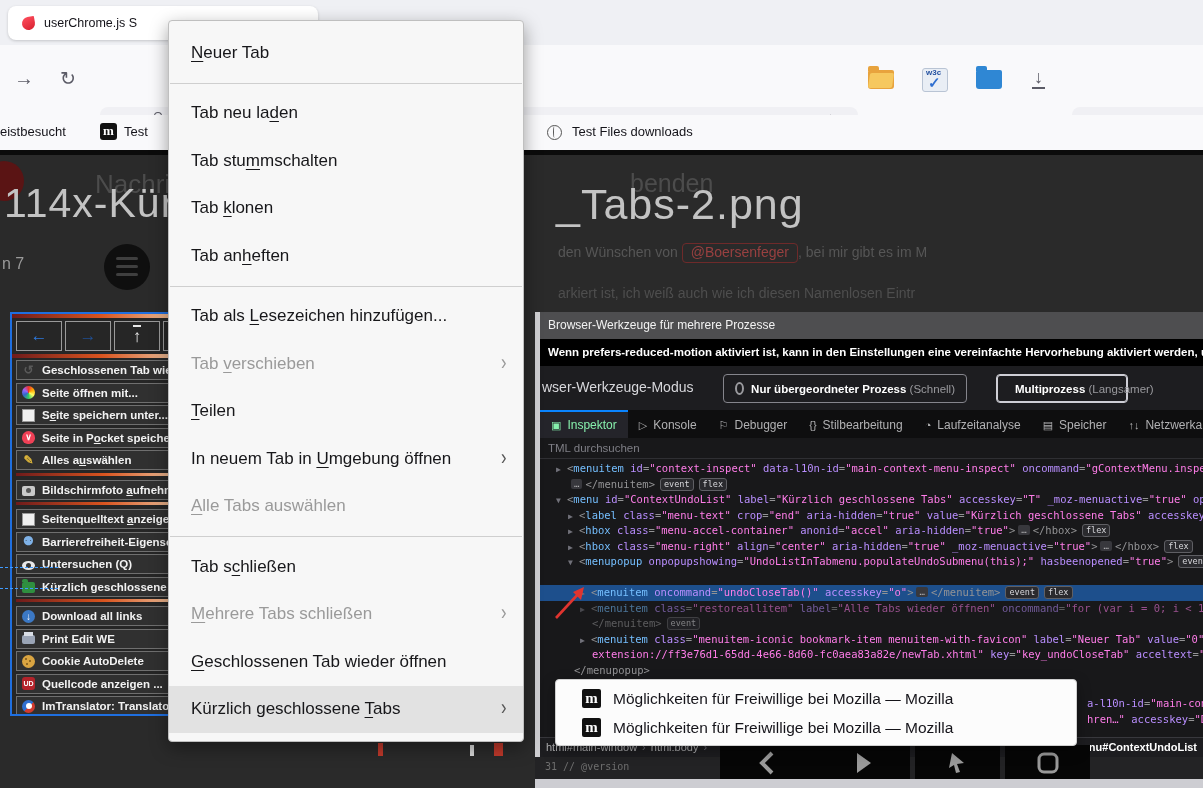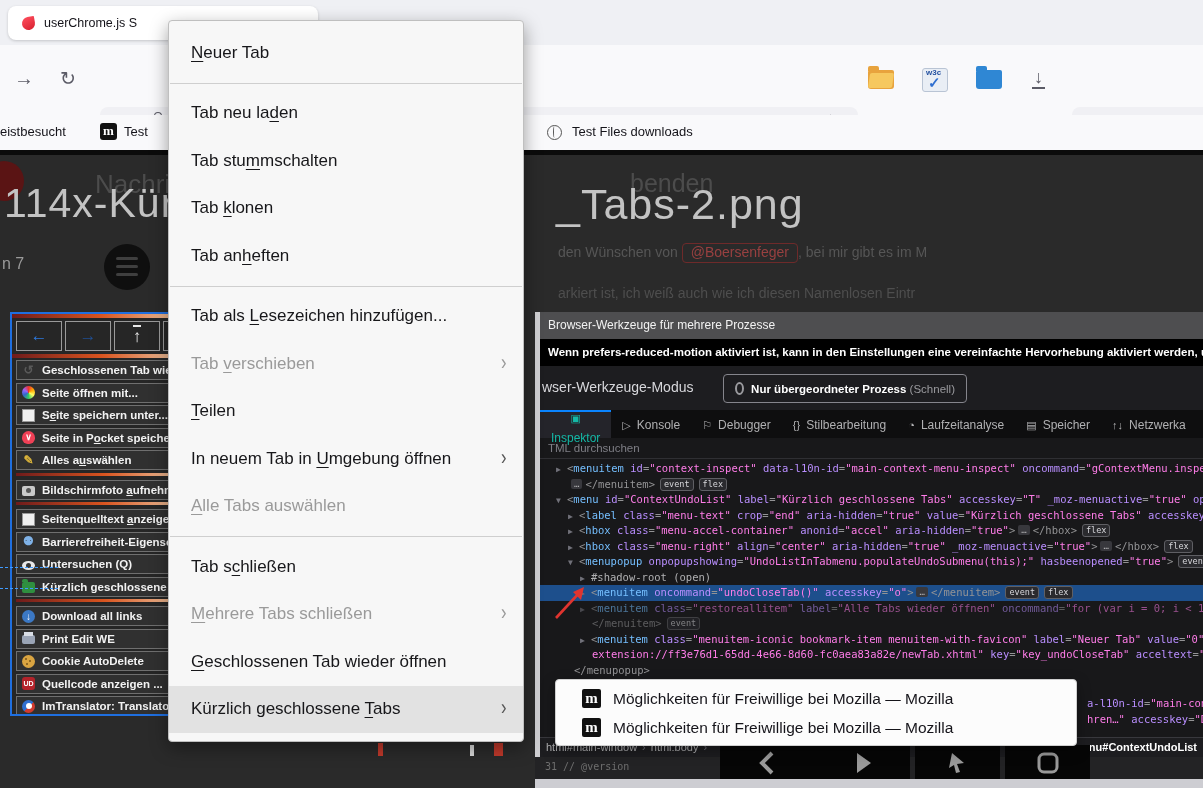--- a/index.html
+++ b/index.html
@@ -111,21 +111,21 @@
   .dt-notice { position:absolute; left:0; top:27px; right:0; height:27px; background:#000; color:#fff; font-size:11.5px; font-weight:bold; line-height:27px; padding-left:8px; white-space:nowrap; overflow:hidden; }
   .dt-mode { position:absolute; left:0; top:54px; right:0; height:44px; background:#1d1d20; }
   .dt-mode-label { position:absolute; left:2px; top:13px; font-size:14px; color:#d7d7db; }
   .pill { position:absolute; top:8px; height:29px; border:1px solid #85858c; border-radius:4px; display:flex; align-items:center; gap:7px; padding:0 11px; font-size:11.5px; font-weight:bold; color:#fff; white-space:nowrap; }
   .pill .hint { color:#9a9a9e; font-weight:normal; }
   .pill.sel { border-color:#cfcfd6; box-shadow:0 0 0 1px #cfcfd6 inset; }
   .radio { width:13px; height:13px; border-radius:50%; border:2px solid #9a9a9e; }
   .radio.on { border:none; background:radial-gradient(circle at 50% 50%, #fff 0 2.6px, #0a84ff 2.7px); }
   .dt-tabs { position:absolute; left:0; top:98px; right:0; height:28px; background:#0e0e0f; display:flex; }
   .dt-tab { display:flex; align-items:center; gap:6px; padding:0 11px; font-size:12px; color:#b1b1b3; border-top:2px solid transparent; white-space:nowrap; }
-  .dt-tab.active { background:#24242a; border-top-color:#0a84ff; color:#14b8a6;flex-direction:column; }
+  .dt-tab.active { background:#24242a; border-top-color:#0a84ff; color:#86efac; }
   .dt-tab .ti { font-size:11px; }
   .dt-search { position:absolute; left:0; top:126px; right:0; height:21px; border-bottom:1px solid #2f2f33; color:#7e7e85; font-size:11.5px; line-height:21px; padding-left:8px; }
   .dt-markup { position:absolute; left:0; top:147px; right:0; bottom:20px; font-family:"DejaVu Sans Mono",monospace; font-size:10.5px; }
   .mline { position:absolute; left:0; right:0; height:15.5px; line-height:15.5px; white-space:nowrap; }
   .mline.sel { background:#1d4f8c; }
   .mline.dim { opacity:.55; }
   .tk-p { color:#939395; } .tk-t { color:#75bfff; } .tk-a { color:#b98eff; } .tk-v { color:#ff7de9; } .tk-g { color:#b1b1b3; }
   .tk-arr { color:#71717a; font-size:8px; display:inline-block; width:11px; }
   .badge { display:inline-block; border:1px solid #5f5f64; border-radius:3px; background:#2a2a2e; color:#d7d7db; font-size:8.5px; line-height:11px; padding:0 3px; margin-left:5px; vertical-align:1px; }
   .dots { display:inline-block; background:#38383d; border-radius:2px; color:#b1b1b3; font-size:9px; line-height:10px; padding:0 3px; margin:0 3px; vertical-align:1px; }
@@ -294,20 +294,24 @@
 
   <div class="devtools">
     <div class="dt-title">Browser-Werkzeuge für mehrere Prozesse</div>
     <div class="dt-notice">Wenn prefers-reduced-motion aktiviert ist, kann in den Einstellungen eine vereinfachte Hervorhebung aktiviert werden, um blinke</div>
     <div class="dt-mode">
       <span class="dt-mode-label">wser-Werkzeuge-Modus</span>
       <div class="pill" style="left:183px; width:244px;">
         <span class="radio"></span>
         <span><b>Nur übergeordneter Prozess</b> <span class="hint">(Schnell)</span></span>
       </div>
+      <div class="pill sel" style="left:456px; width:132px;">
+        <span class="radio on"></span>
+        <span><b>Multiprozess</b> <span class="hint">(Langsamer)</span></span>
+      </div>
     </div>
     <div class="dt-tabs" id="dtTabs">
         <div class="dt-tab active">
           <span class="ti">▣</span>
           <span>Inspektor</span>
         </div>
         <div class="dt-tab">
           <span class="ti">▷</span>
           <span>Konsole</span>
         </div>
@@ -334,21 +338,20 @@
       </div>
     <div class="dt-search">TML durchsuchen</div>
     <div class="dt-markup" id="dtMarkup">
         <div class="mline" style="top: 2px; padding-left: 16px;"><span class="tk-arr">▶</span><span class="tk-p">&lt;</span><span class="tk-t">menuitem</span><span class="tk-a"> id</span><span class="tk-p">=</span><span class="tk-v">"context-inspect"</span><span class="tk-a"> data-l10n-id</span><span class="tk-p">=</span><span class="tk-v">"main-context-menu-inspect"</span><span class="tk-a"> oncommand</span><span class="tk-p">=</span><span class="tk-v">"gContextMenu.inspectNo</span></div>
         <div class="mline" style="top: 17.5px; padding-left: 28px;"><span class="dots">…</span><span class="tk-p">&lt;/menuitem&gt;</span><span class="badge">event</span><span class="badge">flex</span></div>
         <div class="mline" style="top: 33px; padding-left: 16px;"><span class="tk-arr">▼</span><span class="tk-p">&lt;</span><span class="tk-t">menu</span><span class="tk-a"> id</span><span class="tk-p">=</span><span class="tk-v">"ContextUndoList"</span><span class="tk-a"> label</span><span class="tk-p">=</span><span class="tk-v">"Kürzlich geschlossene Tabs"</span><span class="tk-a"> accesskey</span><span class="tk-p">=</span><span class="tk-v">"T"</span><span class="tk-a"> _moz-menuactive</span><span class="tk-p">=</span><span class="tk-v">"true"</span><span class="tk-a"> open</span></div>
         <div class="mline" style="top: 48.5px; padding-left: 28px;"><span class="tk-arr">▶</span><span class="tk-p">&lt;</span><span class="tk-t">label</span><span class="tk-a"> class</span><span class="tk-p">=</span><span class="tk-v">"menu-text"</span><span class="tk-a"> crop</span><span class="tk-p">=</span><span class="tk-v">"end"</span><span class="tk-a"> aria-hidden</span><span class="tk-p">=</span><span class="tk-v">"true"</span><span class="tk-a"> value</span><span class="tk-p">=</span><span class="tk-v">"Kürzlich geschlossene Tabs"</span><span class="tk-a"> accesskey</span></div>
         <div class="mline" style="top: 64px; padding-left: 28px;"><span class="tk-arr">▶</span><span class="tk-p">&lt;</span><span class="tk-t">hbox</span><span class="tk-a"> class</span><span class="tk-p">=</span><span class="tk-v">"menu-accel-container"</span><span class="tk-a"> anonid</span><span class="tk-p">=</span><span class="tk-v">"accel"</span><span class="tk-a"> aria-hidden</span><span class="tk-p">=</span><span class="tk-v">"true"</span><span class="tk-p">&gt;</span><span class="dots">…</span><span class="tk-p">&lt;/hbox&gt;</span><span class="badge">flex</span></div>
         <div class="mline" style="top: 79.5px; padding-left: 28px;"><span class="tk-arr">▶</span><span class="tk-p">&lt;</span><span class="tk-t">hbox</span><span class="tk-a"> class</span><span class="tk-p">=</span><span class="tk-v">"menu-right"</span><span class="tk-a"> align</span><span class="tk-p">=</span><span class="tk-v">"center"</span><span class="tk-a"> aria-hidden</span><span class="tk-p">=</span><span class="tk-v">"true"</span><span class="tk-a"> _moz-menuactive</span><span class="tk-p">=</span><span class="tk-v">"true"</span><span class="tk-p">&gt;</span><span class="dots">…</span><span class="tk-p">&lt;/hbox&gt;</span><span class="badge">flex</span></div>
         <div class="mline" style="top: 95px; padding-left: 28px;"><span class="tk-arr">▼</span><span class="tk-p">&lt;</span><span class="tk-t">menupopup</span><span class="tk-a"> onpopupshowing</span><span class="tk-p">=</span><span class="tk-v">"UndoListInTabmenu.populateUndoSubmenu(this);"</span><span class="tk-a"> hasbeenopened</span><span class="tk-p">=</span><span class="tk-v">"true"</span><span class="tk-p">&gt;</span><span class="badge">event</span></div>
-        <div class="mline" style="top: 110.5px; padding-left: 40px;"><span class="tk-arr">▶</span><span class="tk-g">#shadow-root (open)</span></div>
         <div class="mline sel" style="top: 126px; padding-left: 40px;"><span class="tk-arr">▶</span><span class="tk-p">&lt;</span><span class="tk-t">menuitem</span><span class="tk-a"> oncommand</span><span class="tk-p">=</span><span class="tk-v">"undoCloseTab()"</span><span class="tk-a"> accesskey</span><span class="tk-p">=</span><span class="tk-v">"o"</span><span class="tk-p">&gt;</span><span class="dots">…</span><span class="tk-p">&lt;/menuitem&gt;</span><span class="badge">event</span><span class="badge">flex</span></div>
         <div class="mline dim" style="top: 141.5px; padding-left: 40px;"><span class="tk-arr">▶</span><span class="tk-p">&lt;</span><span class="tk-t">menuitem</span><span class="tk-a"> class</span><span class="tk-p">=</span><span class="tk-v">"restoreallitem"</span><span class="tk-a"> label</span><span class="tk-p">=</span><span class="tk-v">"Alle Tabs wieder öffnen"</span><span class="tk-a"> oncommand</span><span class="tk-p">=</span><span class="tk-v">"for (var i = 0; i &lt; 1; i++</span></div>
         <div class="mline dim" style="top: 157px; padding-left: 52px;"><span class="tk-p">&lt;/menuitem&gt;</span><span class="badge">event</span></div>
         <div class="mline" style="top: 172.5px; padding-left: 40px;"><span class="tk-arr">▶</span><span class="tk-p">&lt;</span><span class="tk-t">menuitem</span><span class="tk-a"> class</span><span class="tk-p">=</span><span class="tk-v">"menuitem-iconic bookmark-item menuitem-with-favicon"</span><span class="tk-a"> label</span><span class="tk-p">=</span><span class="tk-v">"Neuer Tab"</span><span class="tk-a"> value</span><span class="tk-p">=</span><span class="tk-v">"0"</span></div>
         <div class="mline" style="top: 188px; padding-left: 52px;"><span class="tk-v">extension://ff3e76d1-65dd-4e66-8d60-fc0aea83a82e/newTab.xhtml"</span><span class="tk-a"> key</span><span class="tk-p">=</span><span class="tk-v">"key_undoCloseTab"</span><span class="tk-a"> acceltext</span><span class="tk-p">=</span><span class="tk-v">"Strg+</span></div>
         <div class="mline" style="top: 203.5px; padding-left: 34px;"><span class="tk-p">&lt;/menupopup&gt;</span></div>
         <div class="mline" style="top: 219px; padding-left: 28px;"><span class="tk-p">&lt;/menu&gt;</span></div>
       </div>
     <div class="dt-crumbs">
       <span>html#main-window</span><span class="crumb-sep">›</span><span>html:body</span><span class="crumb-sep">›</span>

